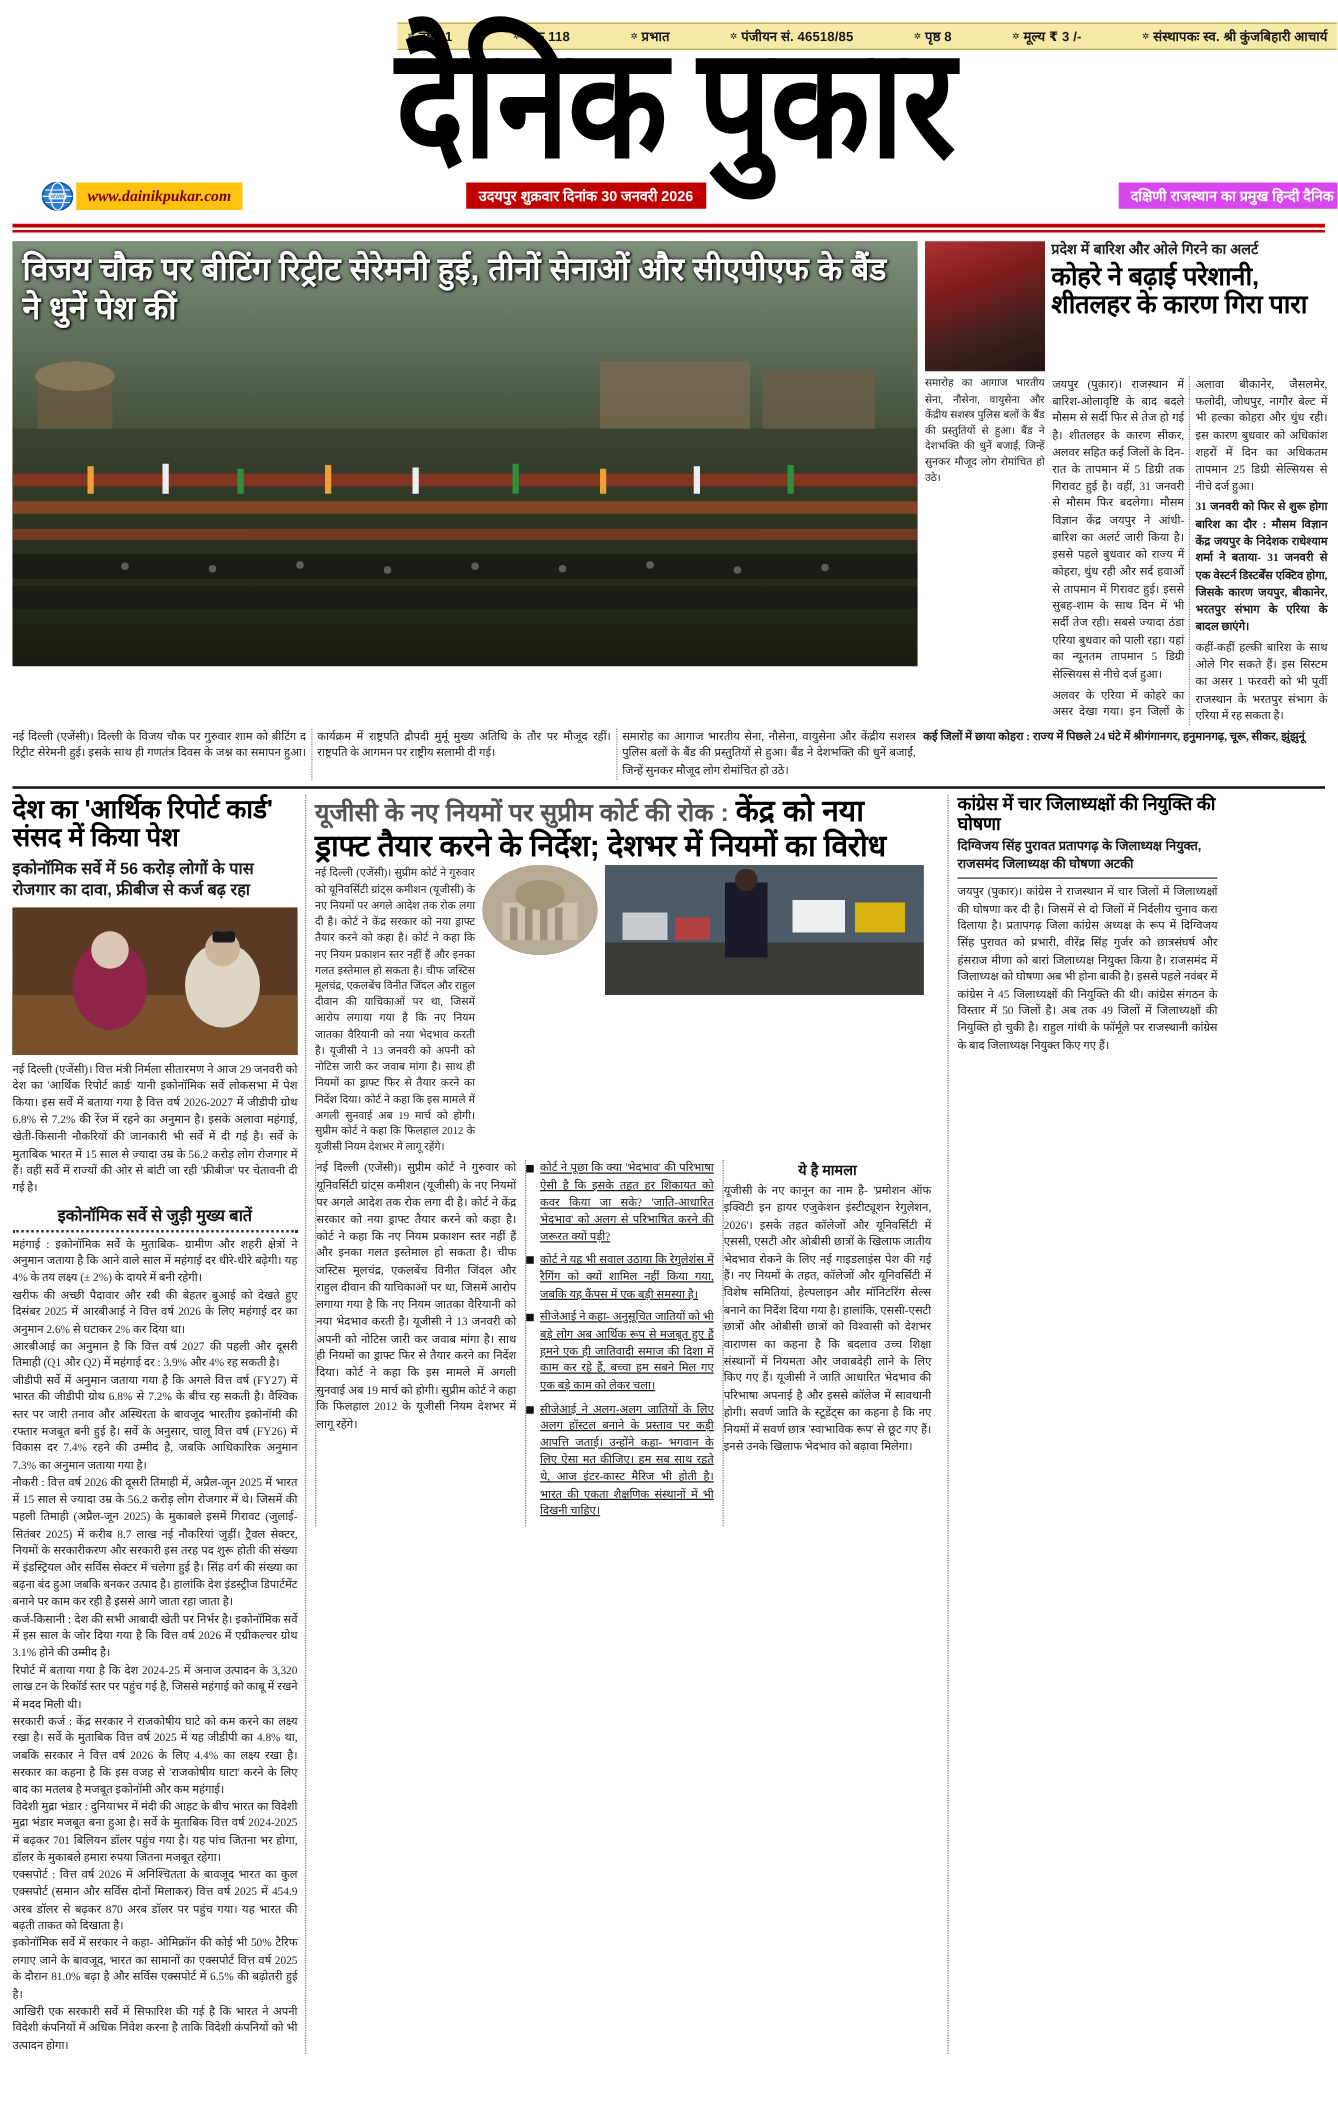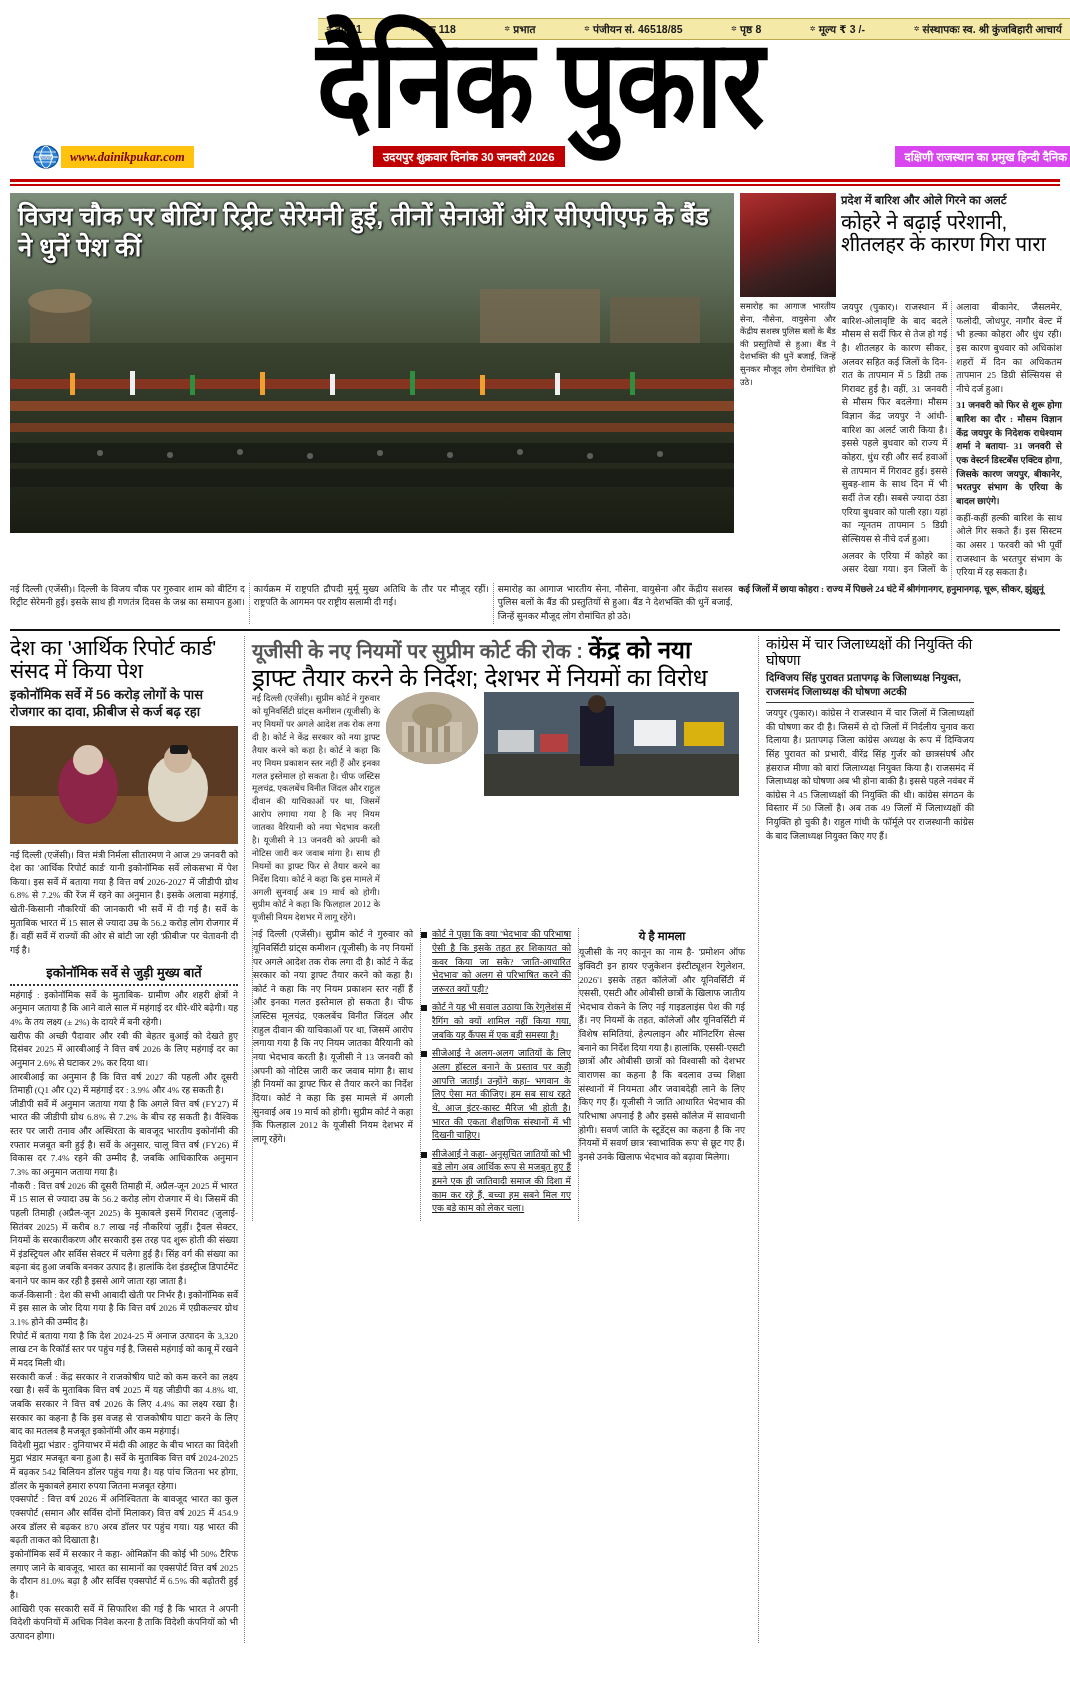--- a/index.html
+++ b/index.html
@@ -49,21 +49,21 @@
   }
   .tag-box span{color:#fff;font-size:11.5px;font-weight:700;}
 
   .rules{height:10px;margin:1px 0 4px 0;}
   .rules div{background:#c20000;}
   .r1{height:3px;} .r2{height:2px;margin-top:2px;}
 
   
   .hd-kicker{font-size:12.6px;font-weight:700;color:#222;line-height:1.35;}
   .hd-main{
-    font-weight:400;color:#000;line-height:1.12;letter-spacing:-.2px;
+    font-weight:700;color:#000;line-height:1.12;letter-spacing:-.2px;
   }
   .hd-sub{font-weight:700;color:#1a1a1a;line-height:1.3;}
   .body-col{
     font-size:9.1px;line-height:1.5;text-align:justify;color:#1b1b1b;
     font-family:"Liberation Serif","DejaVu Serif",serif;
     hyphens:auto;
   }
   .vrule{border-left:1px dotted #777;}
   .hrule{border-top:1px solid #333;}
   .hrule-thick{border-top:2px solid #111;}
@@ -268,21 +268,21 @@
       <div class="body-col">नई दिल्ली (एजेंसी)। वित्त मंत्री निर्मला सीतारमण ने आज 29 जनवरी को देश का 'आर्थिक रिपोर्ट कार्ड' यानी इकोनॉमिक सर्वे लोकसभा में पेश किया। इस सर्वे में बताया गया है वित्त वर्ष 2026-2027 में जीडीपी ग्रोथ 6.8% से 7.2% की रेंज में रहने का अनुमान है। इसके अलावा महंगाई, खेती-किसानी नौकरियों की जानकारी भी सर्वे में दी गई है। सर्वे के मुताबिक भारत में 15 साल से ज्यादा उम्र के 56.2 करोड़ लोग रोजगार में हैं। वहीं सर्वे में राज्यों की ओर से बांटी जा रही 'फ्रीबीज' पर चेतावनी दी गई है।</div>
       <div class="eco-band">इकोनॉमिक सर्वे से जुड़ी मुख्य बातें</div>
       <div class="body-col">महंगाई : इकोनॉमिक सर्वे के मुताबिक- ग्रामीण और शहरी क्षेत्रों ने अनुमान जताया है कि आने वाले साल में महंगाई दर धीरे-धीरे बढ़ेगी। यह 4% के तय लक्ष्य (± 2%) के दायरे में बनी रहेगी।</div>
       <div class="body-col">खरीफ की अच्छी पैदावार और रबी की बेहतर बुआई को देखते हुए दिसंबर 2025 में आरबीआई ने वित्त वर्ष 2026 के लिए महंगाई दर का अनुमान 2.6% से घटाकर 2% कर दिया था।</div>
       <div class="body-col">आरबीआई का अनुमान है कि वित्त वर्ष 2027 की पहली और दूसरी तिमाही (Q1 और Q2) में महंगाई दर : 3.9% और 4% रह सकती है।</div>
       <div class="body-col">जीडीपी सर्वे में अनुमान जताया गया है कि अगले वित्त वर्ष (FY27) में भारत की जीडीपी ग्रोथ 6.8% से 7.2% के बीच रह सकती है। वैश्विक स्तर पर जारी तनाव और अस्थिरता के बावजूद भारतीय इकोनॉमी की रफ्तार मजबूत बनी हुई है। सर्वे के अनुसार, चालू वित्त वर्ष (FY26) में विकास दर 7.4% रहने की उम्मीद है, जबकि आधिकारिक अनुमान 7.3% का अनुमान जताया गया है।</div>
       <div class="body-col">नौकरी : वित्त वर्ष 2026 की दूसरी तिमाही में, अप्रैल-जून 2025 में भारत में 15 साल से ज्यादा उम्र के 56.2 करोड़ लोग रोजगार में थे। जिसमें की पहली तिमाही (अप्रैल-जून 2025) के मुकाबले इसमें गिरावट (जुलाई-सितंबर 2025) में करीब 8.7 लाख नई नौकरियां जुड़ीं। ट्रैवल सेक्टर, नियमों के सरकारीकरण और सरकारी इस तरह पद शुरू होती की संख्या में इंडस्ट्रियल और सर्विस सेक्टर में चलेगा हुई है। सिंह वर्ग की संख्या का बढ़ना बंद हुआ जबकि बनकर उत्पाद है। हालांकि देश इंडस्ट्रीज डिपार्टमेंट बनाने पर काम कर रही है इससे आगे जाता रहा जाता है।</div>
       <div class="body-col">कर्ज-किसानी : देश की सभी आबादी खेती पर निर्भर है। इकोनॉमिक सर्वे में इस साल के जोर दिया गया है कि वित्त वर्ष 2026 में एग्रीकल्चर ग्रोथ 3.1% होने की उम्मीद है।</div>
       <div class="body-col">रिपोर्ट में बताया गया है कि देश 2024-25 में अनाज उत्पादन के 3,320 लाख टन के रिकॉर्ड स्तर पर पहुंच गई है, जिससे महंगाई को काबू में रखने में मदद मिली थी।</div>
       <div class="body-col">सरकारी कर्ज : केंद्र सरकार ने राजकोषीय घाटे को कम करने का लक्ष्य रखा है। सर्वे के मुताबिक वित्त वर्ष 2025 में यह जीडीपी का 4.8% था, जबकि सरकार ने वित्त वर्ष 2026 के लिए 4.4% का लक्ष्य रखा है। सरकार का कहना है कि इस वजह से 'राजकोषीय घाटा' करने के लिए बाद का मतलब है मजबूत इकोनॉमी और कम महंगाई।</div>
-      <div class="body-col">विदेशी मुद्रा भंडार : दुनियाभर में मंदी की आहट के बीच भारत का विदेशी मुद्रा भंडार मजबूत बना हुआ है। सर्वे के मुताबिक वित्त वर्ष 2024-2025 में बढ़कर 542 बिलियन डॉलर पहुंच गया है। यह पांच जितना भर होगा, डॉलर के मुकाबले हमारा रुपया जितना मजबूत रहेगा।</div>
+      <div class="body-col">विदेशी मुद्रा भंडार : दुनियाभर में मंदी की आहट के बीच भारत का विदेशी मुद्रा भंडार मजबूत बना हुआ है। सर्वे के मुताबिक वित्त वर्ष 2024-2025 में बढ़कर 701 बिलियन डॉलर पहुंच गया है। यह पांच जितना भर होगा, डॉलर के मुकाबले हमारा रुपया जितना मजबूत रहेगा।</div>
       <div class="body-col">एक्सपोर्ट : वित्त वर्ष 2026 में अनिश्चितता के बावजूद भारत का कुल एक्सपोर्ट (समान और सर्विस दोनों मिलाकर) वित्त वर्ष 2025 में 454.9 अरब डॉलर से बढ़कर 870 अरब डॉलर पर पहुंच गया। यह भारत की बढ़ती ताकत को दिखाता है।</div>
       <div class="body-col">इकोनॉमिक सर्वे में सरकार ने कहा- ओमिक्रॉन की कोई भी 50% टैरिफ लगाए जाने के बावजूद, भारत का सामानों का एक्सपोर्ट वित्त वर्ष 2025 के दौरान 81.0% बढ़ा है और सर्विस एक्सपोर्ट में 6.5% की बढ़ोतरी हुई है।</div>
       <div class="body-col">आखिरी एक सरकारी सर्वे में सिफारिश की गई है कि भारत ने अपनी विदेशी कंपनियों में अधिक निवेश करना है ताकि विदेशी कंपनियों को भी उत्पादन होगा।</div>
     </div>
 
     <div class="col-ugc vrule" style="padding-left:7px;">
       <div style="font-size:20px;line-height:1.15;">
         <span style="color:#555;font-weight:700;">यूजीसी के नए नियमों पर सुप्रीम कोर्ट की रोक :</span>
         <span style="color:#000;font-weight:700;font-size:24px;">केंद्र को नया</span>
       </div>
@@ -318,22 +318,22 @@
       </div>
 
       <div style="display:flex;gap:7px;">
         <div style="width:160px;" class="vrule">
           <div class="body-col">नई दिल्ली (एजेंसी)। सुप्रीम कोर्ट ने गुरुवार को यूनिवर्सिटी ग्रांट्स कमीशन (यूजीसी) के नए नियमों पर अगले आदेश तक रोक लगा दी है। कोर्ट ने केंद्र सरकार को नया ड्राफ्ट तैयार करने को कहा है। कोर्ट ने कहा कि नए नियम प्रकाशन स्तर नहीं हैं और इनका गलत इस्तेमाल हो सकता है। चीफ जस्टिस मूलचंद्र, एकलबेंच विनीत जिंदल और राहुल दीवान की याचिकाओं पर था, जिसमें आरोप लगाया गया है कि नए नियम जातका वैरियानी को नया भेदभाव करती है। यूजीसी ने 13 जनवरी को अपनी को नोटिस जारी कर जवाब मांगा है। साथ ही नियमों का ड्राफ्ट फिर से तैयार करने का निर्देश दिया। कोर्ट ने कहा कि इस मामले में अगली सुनवाई अब 19 मार्च को होगी। सुप्रीम कोर्ट ने कहा कि फिलहाल 2012 के यूजीसी नियम देशभर में लागू रहेंगे।</div>
         </div>
         <div style="width:150px;" class="vrule">
           <ul class="bullets body-col">
             <li>कोर्ट ने पूछा कि क्या 'भेदभाव' की परिभाषा ऐसी है कि इसके तहत हर शिकायत को कवर किया जा सके? 'जाति-आधारित भेदभाव' को अलग से परिभाषित करने की जरूरत क्यों पड़ी?</li>
             <li>कोर्ट ने यह भी सवाल उठाया कि रेगुलेशंस में रैगिंग को क्यों शामिल नहीं किया गया, जबकि यह कैंपस में एक बड़ी समस्या है।</li>
+            <li>सीजेआई ने कहा- अनुसूचित जातियों को भी बड़े लोग अब आर्थिक रूप से मजबूत हुए हैं हमने एक ही जातिवादी समाज की दिशा में काम कर रहे हैं, बच्चा हम सबने मिल गए एक बड़े काम को लेकर चला।</li>
             <li>सीजेआई ने अलग-अलग जातियों के लिए अलग हॉस्टल बनाने के प्रस्ताव पर कड़ी आपत्ति जताई। उन्होंने कहा- भगवान के लिए ऐसा मत कीजिए। हम सब साथ रहते थे, आज इंटर-कास्ट मैरिज भी होती है। भारत की एकता शैक्षणिक संस्थानों में भी दिखनी चाहिए।</li>
-            <li>सीजेआई ने कहा- अनुसूचित जातियों को भी बड़े लोग अब आर्थिक रूप से मजबूत हुए हैं हमने एक ही जातिवादी समाज की दिशा में काम कर रहे हैं, बच्चा हम सबने मिल गए एक बड़े काम को लेकर चला।</li>
           </ul>
         </div>
         <div style="width:166px;" class="vrule">
           <div style="text-align:center;font-size:11.5px;font-weight:700;margin-bottom:3px;">ये है मामला</div>
           <div class="body-col">यूजीसी के नए कानून का नाम है- 'प्रमोशन ऑफ इक्विटी इन हायर एजुकेशन इंस्टीट्यूशन रेगुलेशन, 2026'। इसके तहत कॉलेजों और यूनिवर्सिटी में एससी, एसटी और ओबीसी छात्रों के खिलाफ जातीय भेदभाव रोकने के लिए नई गाइडलाइंस पेश की गई हैं। नए नियमों के तहत, कॉलेजों और यूनिवर्सिटी में विशेष समितियां, हेल्पलाइन और मॉनिटरिंग सेल्स बनाने का निर्देश दिया गया है। हालांकि, एससी-एसटी छात्रों और ओबीसी छात्रों को विश्वासी को देशभर वाराणस का कहना है कि बदलाव उच्च शिक्षा संस्थानों में नियमता और जवाबदेही लाने के लिए किए गए हैं। यूजीसी ने जाति आधारित भेदभाव की परिभाषा अपनाई है और इससे कॉलेज में सावधानी होगी। सवर्ण जाति के स्टूडेंट्स का कहना है कि नए नियमों में सवर्ण छात्र 'स्वाभाविक रूप' से छूट गए हैं। इनसे उनके खिलाफ भेदभाव को बढ़ावा मिलेगा।</div>
         </div>
       </div>
     </div>
 
     <div class="col-cong vrule" style="padding-left:7px;">

